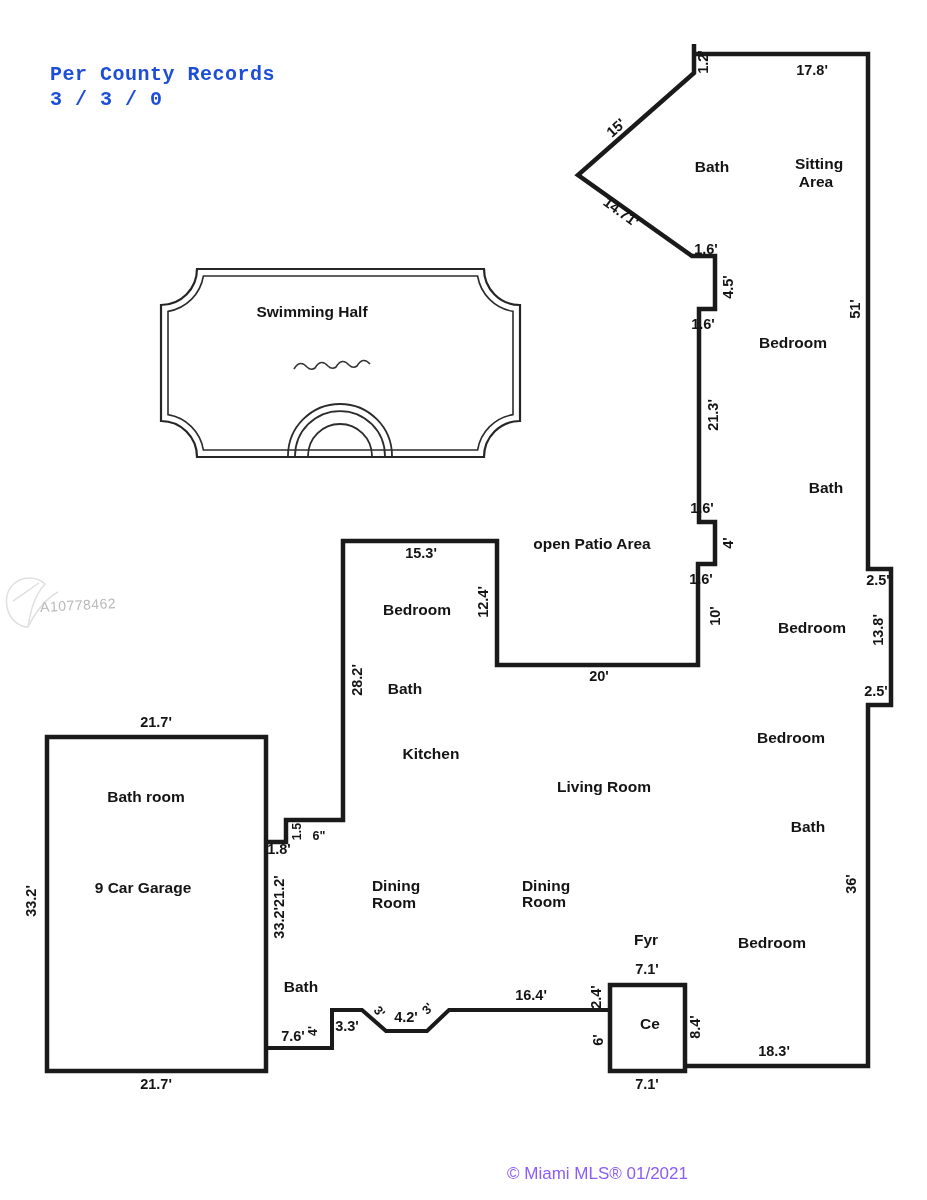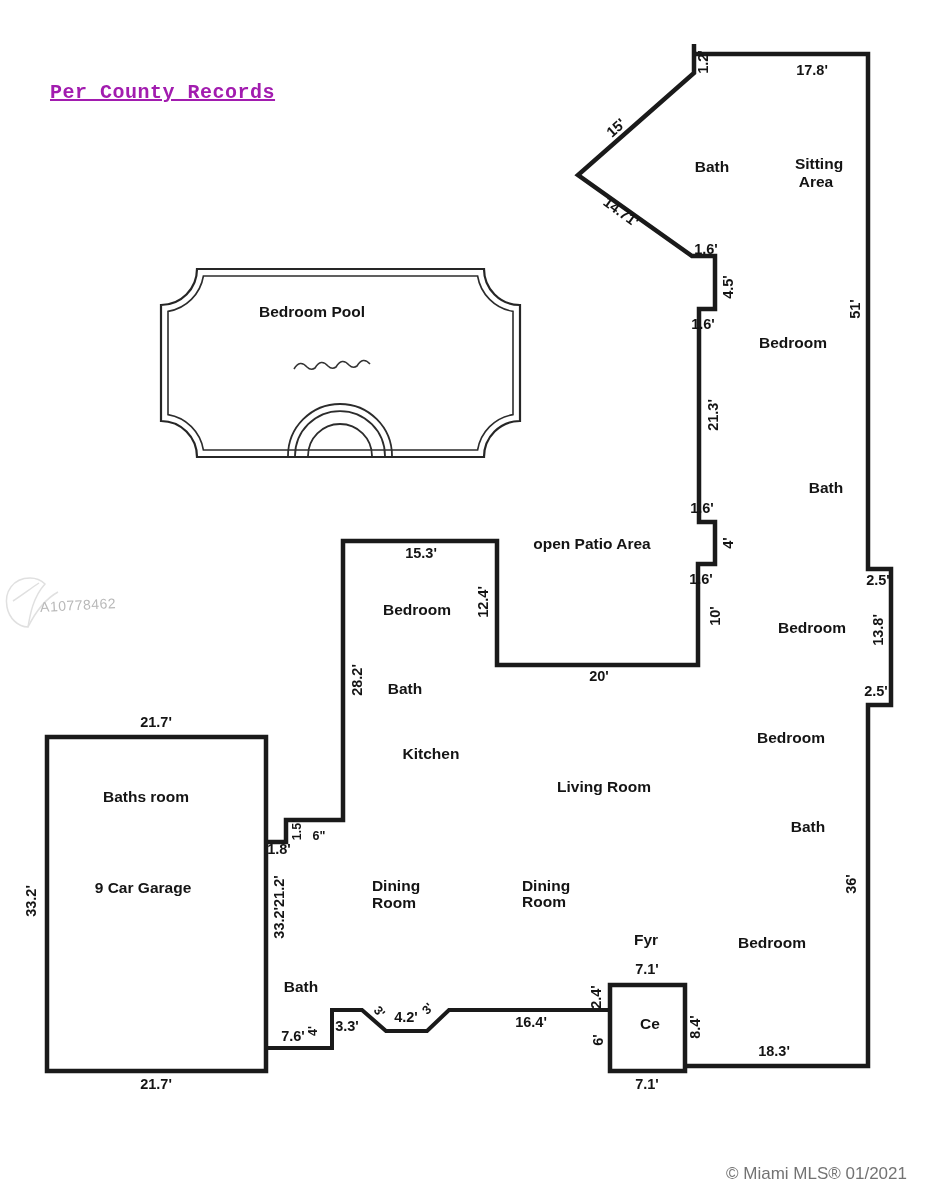--- a/index.html
+++ b/index.html
@@ -14,33 +14,33 @@
     color:#141414; white-space:nowrap; line-height:1;
   }
   .dim { font-size:14.5px; }
   .r    { transform:translate(-50%,-50%) rotate(-90deg); }
   .dm42 { transform:translate(-50%,-50%) rotate(-42deg); }
   .dp36 { transform:translate(-50%,-50%) rotate(36deg); }
   .dp48 { transform:translate(-50%,-50%) rotate(48deg); }
   .dm48 { transform:translate(-50%,-50%) rotate(-48deg); }
   .sm   { font-size:12.5px; }
   .title-block {
-    position:absolute; left:50px; top:80px;
+    position:absolute; left:50px; top:62px;
     font:700 20px "Liberation Mono", monospace;
-    color:#a21caf; line-height:25px; letter-spacing:0.5px;text-decoration:underline;
+    color:#1d4ed8; line-height:25px; letter-spacing:0.5px;
   }
   .watermark-id {
     position:absolute; left:40px; top:597px;
     font:400 14px "Liberation Sans", sans-serif;
     color:#b9b9b9; transform:rotate(-3deg); letter-spacing:0.5px;
   }
   .footer-copy {
     position:absolute; right:20px; top:1164px; width:400px;
     font:400 17px "Liberation Sans", sans-serif;
-    color:#737373; text-align:right;
+    color:#8b5cf6; 
   }
 </style>
 </head>
 <body>
 
 <div class="canvas">
 
   <svg class="plan" width="927" height="1200" viewBox="0 0 927 1200">
 
     <g stroke="#e0e0e0" stroke-width="1.5" fill="none">
@@ -67,40 +67,41 @@
 
     <g fill="none" stroke="#2c2c2c" stroke-width="1.8">
       <path d="M 288 456 A 52 52 0 0 1 392 456"></path>
       <path d="M 295 456 A 45 45 0 0 1 385 456"></path>
       <path d="M 308 456 A 32 32 0 0 1 372 456"></path>
     </g>
   </svg>
 
   <div class="title-block">
     <div>Per County Records</div>
+    <div>3 / 3 / 0</div>
   </div>
 
   <div class="watermark-id">A10778462</div>
   <div class="footer-copy">© Miami MLS® 01/2021</div>
 
-  <div class="lbl" style="left:312px;top:312px">Bedroom Pool</div>
+  <div class="lbl" style="left:312px;top:312px">Swimming Half</div>
   <div class="lbl" style="left:712px;top:167px">Bath</div>
   <div class="lbl" style="left:819px;top:164px">Sitting</div>
   <div class="lbl" style="left:816px;top:182px">Area</div>
   <div class="lbl" style="left:793px;top:343px">Bedroom</div>
   <div class="lbl" style="left:826px;top:488px">Bath</div>
   <div class="lbl" style="left:592px;top:544px">open Patio Area</div>
   <div class="lbl" style="left:417px;top:610px">Bedroom</div>
   <div class="lbl" style="left:405px;top:689px">Bath</div>
   <div class="lbl" style="left:812px;top:628px">Bedroom</div>
   <div class="lbl" style="left:791px;top:738px">Bedroom</div>
   <div class="lbl" style="left:431px;top:754px">Kitchen</div>
   <div class="lbl" style="left:604px;top:787px">Living Room</div>
   <div class="lbl" style="left:808px;top:827px">Bath</div>
-  <div class="lbl" style="left:146px;top:797px">Baths room</div>
+  <div class="lbl" style="left:146px;top:797px">Bath room</div>
   <div class="lbl" style="left:143px;top:888px">9 Car Garage</div>
   <div class="lbl" style="left:396px;top:886px">Dining</div>
   <div class="lbl" style="left:394px;top:903px">Room</div>
   <div class="lbl" style="left:546px;top:886px">Dining</div>
   <div class="lbl" style="left:544px;top:902px">Room</div>
   <div class="lbl" style="left:646px;top:940px">Fyr</div>
   <div class="lbl" style="left:772px;top:943px">Bedroom</div>
   <div class="lbl" style="left:650px;top:1024px">Ce</div>
   <div class="lbl" style="left:301px;top:987px">Bath</div>
 
@@ -127,21 +128,21 @@
   <div class="lbl dim" style="left:156px;top:722px">21.7'</div>
   <div class="lbl dim r" style="left:31px;top:901px">33.2'</div>
   <div class="lbl dim r sm" style="left:297px;top:830px">1.5'</div>
   <div class="lbl dim sm" style="left:319px;top:836px">6"</div>
   <div class="lbl dim" style="left:279px;top:849px">1.8'</div>
   <div class="lbl dim r" style="left:279px;top:907px">33.2'21.2'</div>
   <div class="lbl dim" style="left:347px;top:1026px">3.3'</div>
   <div class="lbl dim sm dp48" style="left:379px;top:1012px">3'</div>
   <div class="lbl dim" style="left:406px;top:1017px">4.2'</div>
   <div class="lbl dim sm dm48" style="left:428px;top:1009px">3'</div>
-  <div class="lbl dim" style="left:531px;top:1022px">16.4'</div>
+  <div class="lbl dim" style="left:531px;top:995px">16.4'</div>
   <div class="lbl dim" style="left:293px;top:1036px">7.6'</div>
   <div class="lbl dim r sm" style="left:313px;top:1031px">4'</div>
   <div class="lbl dim r" style="left:596px;top:997px">2.4'</div>
   <div class="lbl dim r" style="left:598px;top:1040px">6'</div>
   <div class="lbl dim" style="left:647px;top:969px">7.1'</div>
   <div class="lbl dim r" style="left:695px;top:1027px">8.4'</div>
   <div class="lbl dim" style="left:647px;top:1084px">7.1'</div>
   <div class="lbl dim" style="left:774px;top:1051px">18.3'</div>
   <div class="lbl dim" style="left:156px;top:1084px">21.7'</div>
   <div class="lbl dim r" style="left:851px;top:884px">36'</div>

